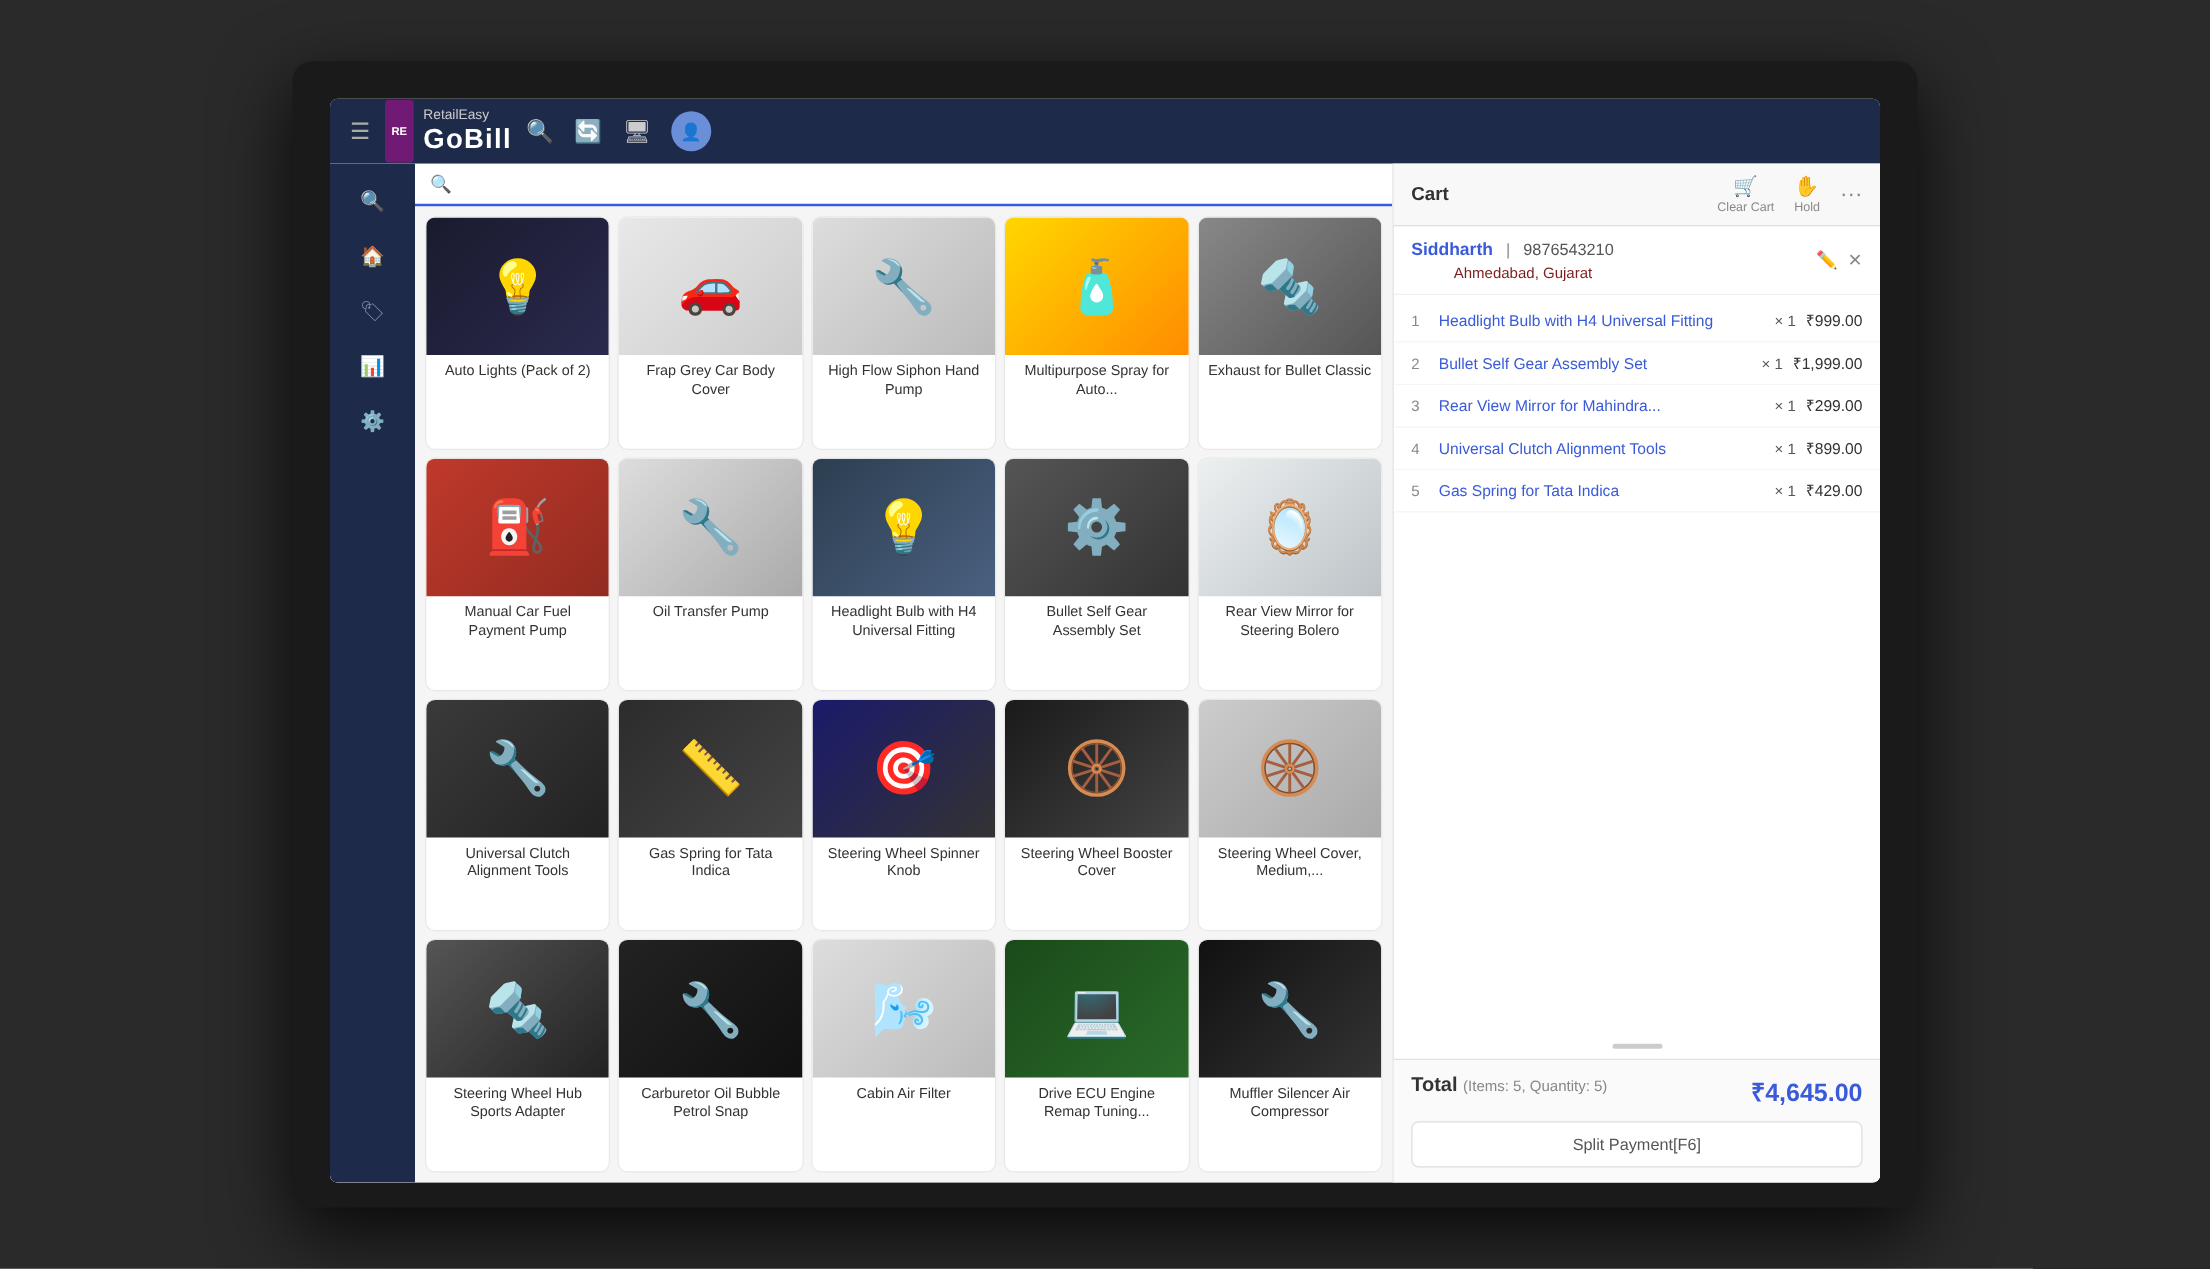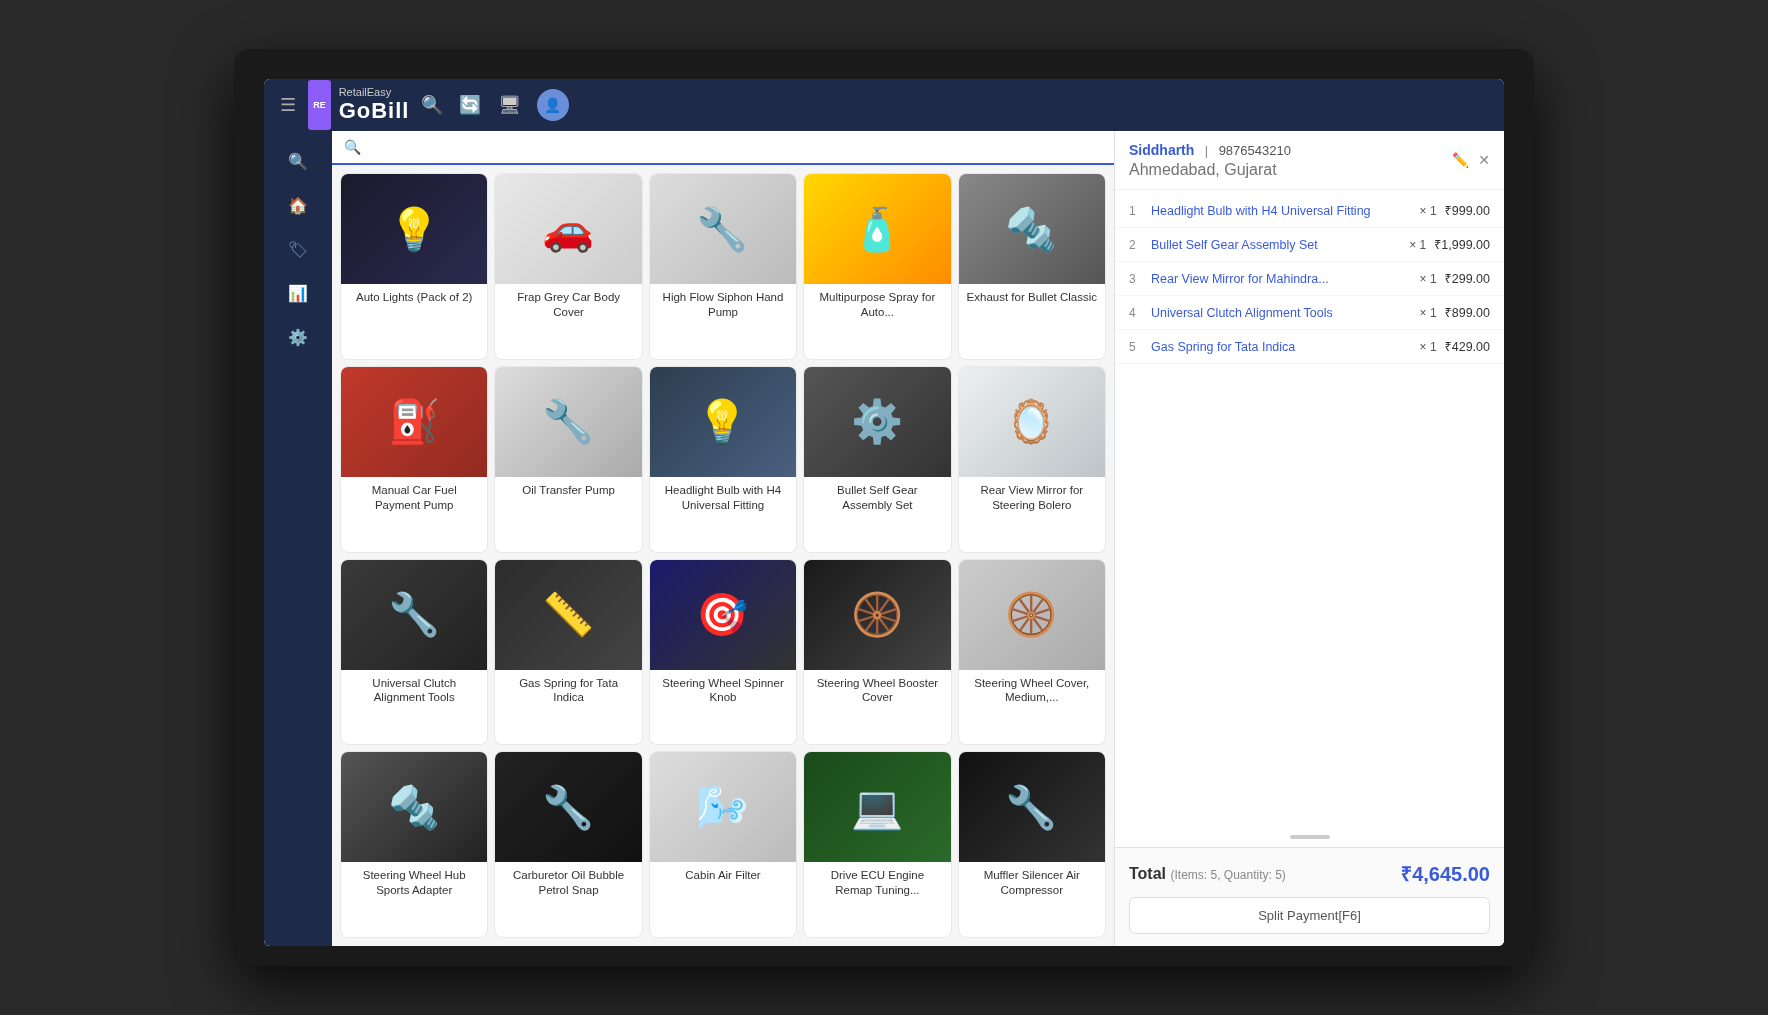--- a/index.html
+++ b/index.html
@@ -32,21 +32,21 @@
       color: white;
       display: flex;
       align-items: center;
       padding: 0 16px;
       height: 52px;
       gap: 12px;
     }
     .hamburger-icon { font-size: 18px; cursor: pointer; color: #aaa; }
     .logo-area { display: flex; align-items: center; gap: 8px; }
     .logo-badge {
-      background: #8b5cf6;
+      background: #701a75;
       color: white;
       font-size: 9px;
       font-weight: bold;
       padding: 20px 5px;
       border-radius: 3px;
     }
     .logo-text { font-size: 11px; color: #ccc; }
     .logo-big { font-size: 22px; font-weight: bold; color: white; letter-spacing: 1px; }
     .topbar-center { flex: 1; text-align: center; font-size: 13px; color: #ccc; }
     .topbar-icons { display: flex; align-items: center; gap: 16px; }
@@ -172,21 +172,21 @@
     
     .customer-info {
       padding: 10px 14px;
       border-bottom: 1px solid #f0f0f0;
       display: flex;
       align-items: center;
       justify-content: space-between;
     }
     .customer-name { color: #3a5bd9; font-weight: 600; font-size: 14px; }
     .customer-phone { color: #555; font-size: 13px; }
-    .customer-location { color: #737373; font-size: 16px; margin-top: 2px; }
+    .customer-location { color: #7f1d1d; font-size: 12px; margin-top: 2px; margin-left: 34px; }
     .customer-edit-icons { display: flex; gap: 8px; }
     .edit-icon { font-size: 14px; color: #888; cursor: pointer; }
     
     .cart-items { flex: 1; overflow-y: auto; padding: 4px 0; }
     .cart-item {
       display: flex;
       align-items: center;
       padding: 8px 14px;
       border-bottom: 1px solid #f5f5f5;
       gap: 8px;
@@ -196,21 +196,21 @@
     .item-qty { color: #555; font-size: 12px; white-space: nowrap; margin-left: 6px; }
     .item-price { color: #333; font-size: 12.5px; font-weight: 500; white-space: nowrap; }
     
     .cart-footer {
       border-top: 1px solid #e0e0e0;
       padding: 12px 14px;
       background: #fafafa;
     }
     .total-row {
       display: flex;
-      align-items: center;
+      align-items: flex-start;
       justify-content: space-between;
       margin-bottom: 10px;
     }
     .total-label { font-size: 16px; font-weight: 600; color: #333; }
     .total-sub { font-size: 12px; color: #888; font-weight: normal; }
     .total-amount { font-size: 20px; font-weight: bold; color: #3a5bd9; }
     .payment-buttons { display: flex; gap: 8px; margin-bottom: 8px; }
     .pay-btn {
       flex: 1;
       padding: 10px 8px;
@@ -421,20 +421,34 @@
       <div class="product-image prod-muffler">
         <span style="font-size:42px;">🔧</span>
       </div>
       <div class="product-name">Muffler Silencer Air Compressor</div>
     </div>
           </div>
       </div>
 
       <div class="cart-panel">
 
+        <div class="cart-header">
+          <span class="cart-title">Cart</span>
+          <div class="cart-header-actions">
+            <div class="cart-action">
+              <span class="cart-action-icon">🛒</span>
+              <span class="cart-action-label">Clear Cart</span>
+            </div>
+            <div class="cart-action">
+              <span class="cart-action-icon">✋</span>
+              <span class="cart-action-label">Hold</span>
+            </div>
+            <span class="cart-more">···</span>
+          </div>
+        </div>
 
         <div class="customer-info">
           <div>
             <div>
               <span class="customer-name">Siddharth</span>
               <span style="color:#888; margin: 0 6px; font-size:13px;">|</span>
               <span class="customer-phone">9876543210</span>
             </div>
             <div class="customer-location">Ahmedabad, Gujarat</div>
           </div>

